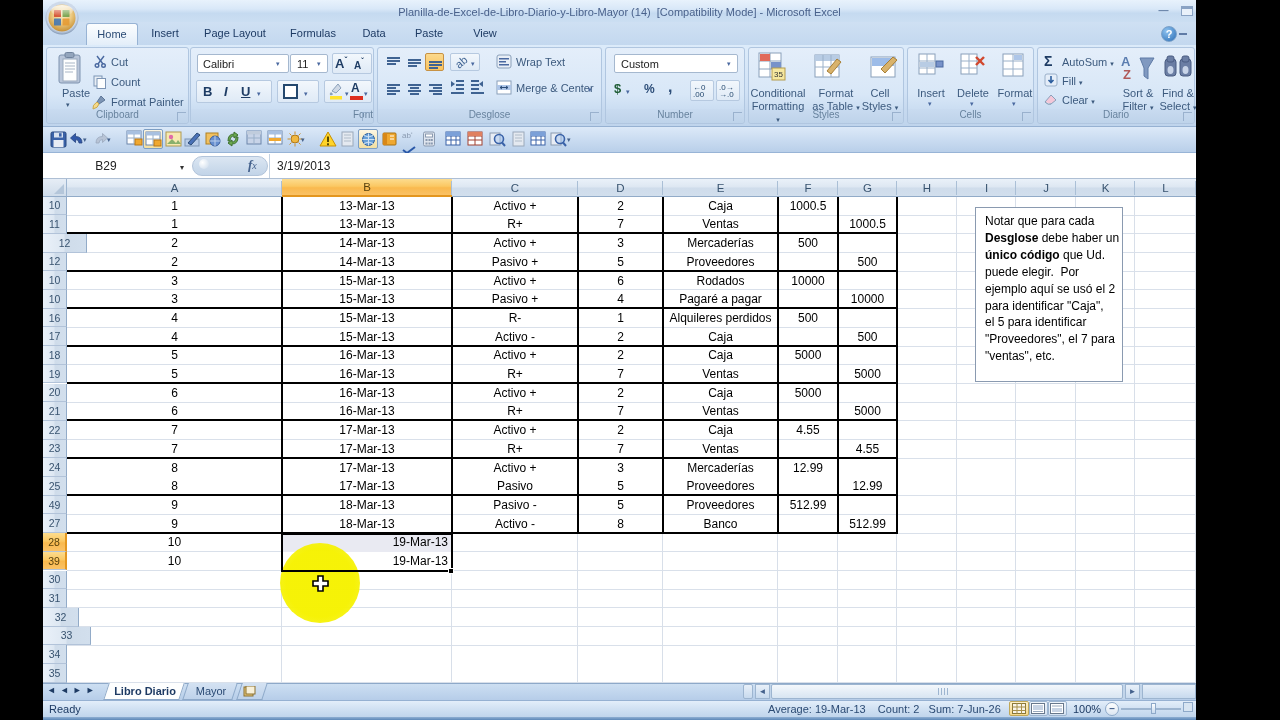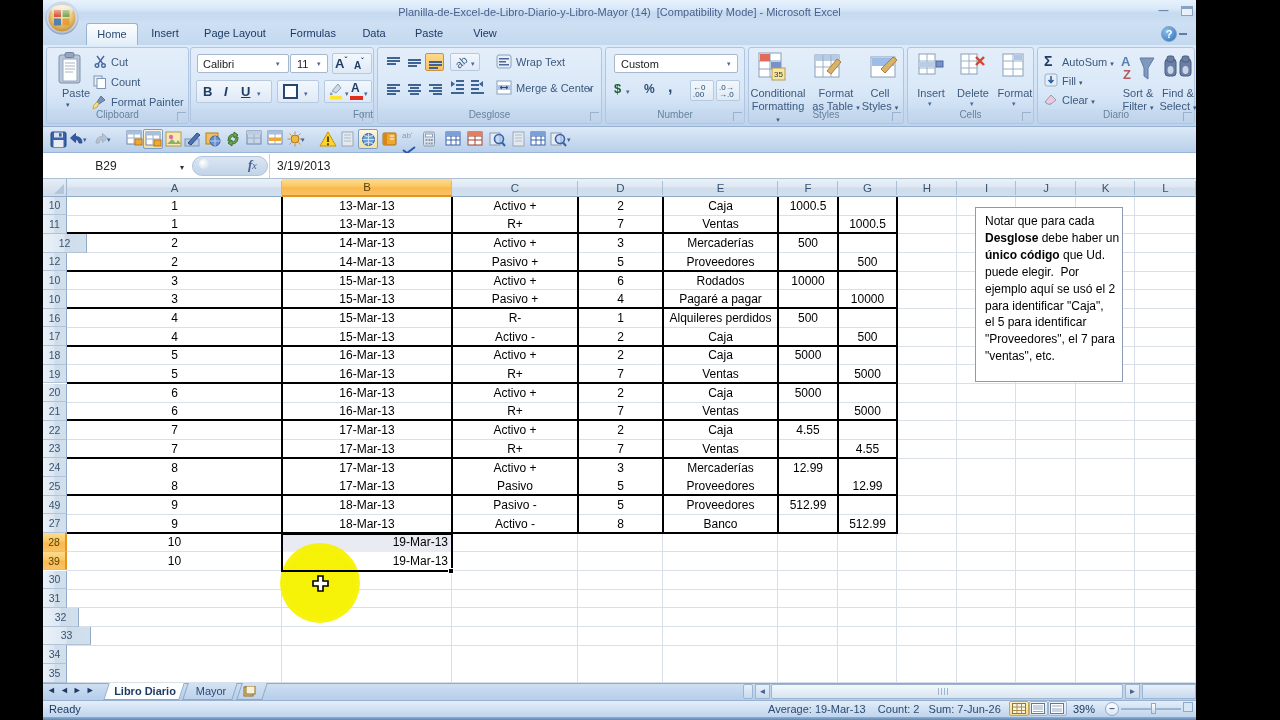--- a/index.html
+++ b/index.html
@@ -654,18 +654,18 @@
 <svg class="ab" style="left:988px;top:703px" width="14" height="11" viewBox="0 0 14 11">
       <rect x="0.5" y="0.5" width="13" height="10" fill="#fff" stroke="#68788c"></rect>
       <rect x="2" y="2" width="10" height="5" fill="#c8d4e4"></rect>
       <line x1="2" y1="8.5" x2="12" y2="8.5" stroke="#98a8bc"></line>
     </svg>
 <svg class="ab" style="left:1007px;top:703px" width="14" height="11" viewBox="0 0 14 11">
       <rect x="0.5" y="0.5" width="13" height="10" fill="#fff" stroke="#68788c"></rect>
       <rect x="2" y="5" width="10" height="4" fill="#c8d4e4"></rect>
       <line x1="2" y1="3" x2="12" y2="3" stroke="#98a8bc"></line>
     </svg>
-<div class="ab" style="left:1030px;top:703px;font-size:11px;color:#1d3a63">39%</div>
+<div class="ab" style="left:1030px;top:703px;font-size:11px;color:#1d3a63">100%</div>
 <div class="ab ctr" style="left:1062px;top:702px;width:14px;height:14px;border-radius:50%;background:linear-gradient(#fdfefe,#dce6f2);border:1px solid #8ea9c9;color:#44618c;font-size:10px;font-weight:bold;line-height:0">–</div>
 <div class="ab" style="left:1078px;top:708px;width:60px;height:2px;background:#9db5d0"></div>
 <div class="ab" style="left:1108px;top:703px;width:5px;height:11px;background:linear-gradient(#fdfefe,#c8daee);border:1px solid #8ea9c9"></div>
 <div class="ab" style="left:1140px;top:702px;width:10px;height:10px;border:1px solid #8ea9c9;background:#d8e5f2"></div>
 <div class="ab" style="left:0;top:717px;width:1153px;height:3px;background:linear-gradient(#8fafd2,#5c87b8)"></div>
 </div>
 </body></html>

